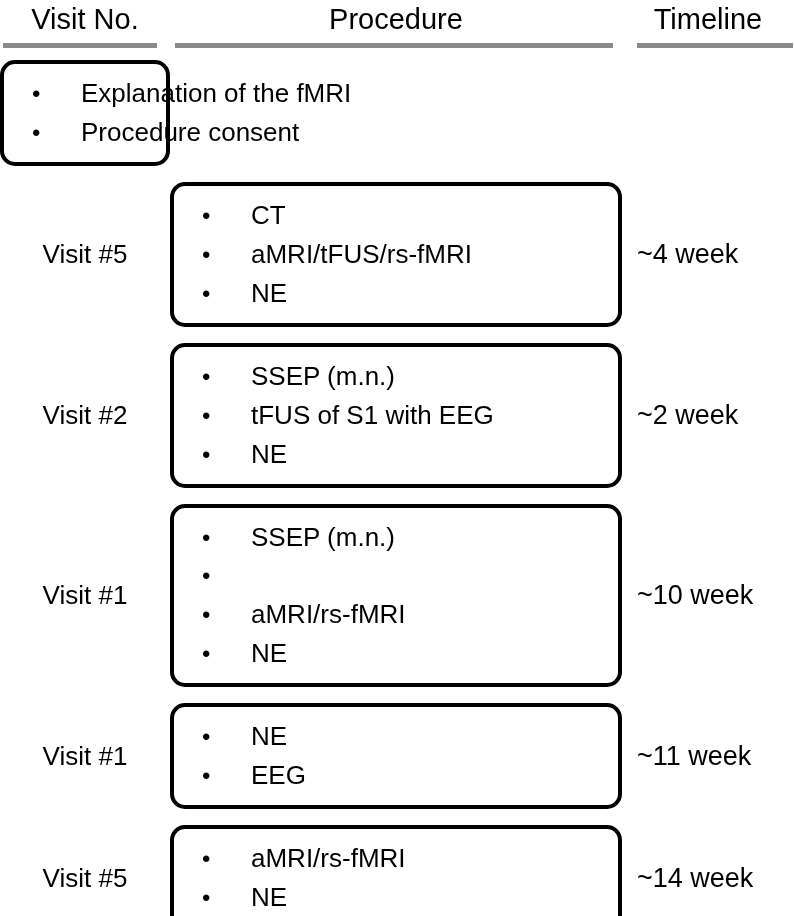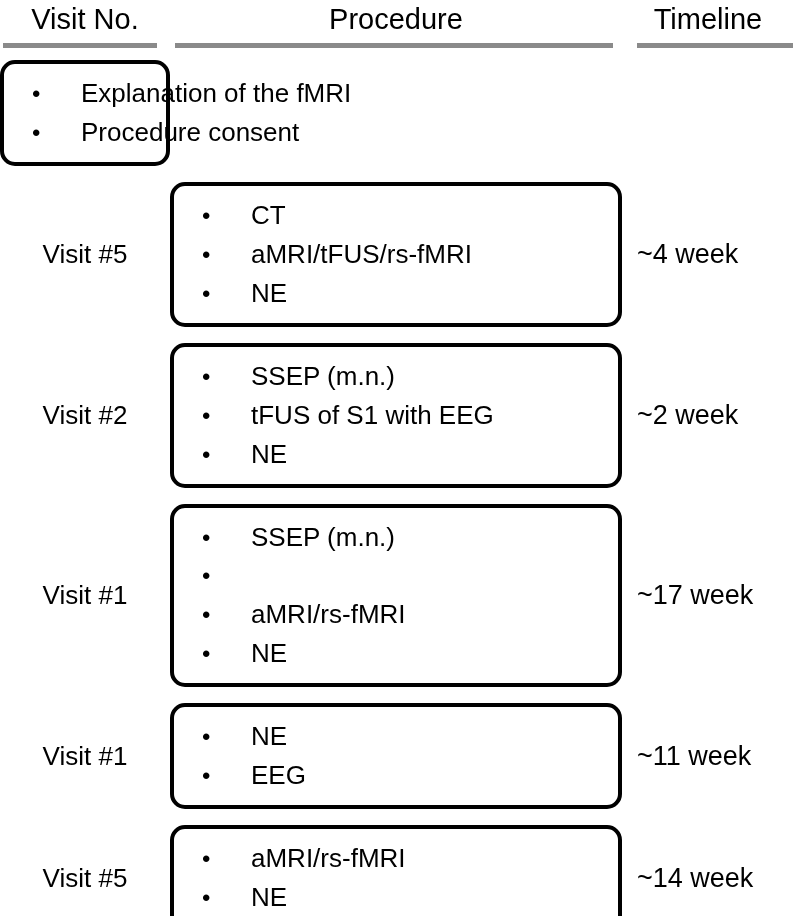--- a/index.html
+++ b/index.html
@@ -164,21 +164,21 @@
         <li class="proc-item">
             <span class="bullet">•</span>
             <span>aMRI/rs-fMRI</span>
           </li>
         <li class="proc-item">
             <span class="bullet">•</span>
             <span>NE</span>
           </li>
       </ul>
     </div>
-    <div class="timeline-cell">~17 week</div>
+    <div class="timeline-cell">~10 week</div>
   </div>
 
   <div class="grid-row visit-row">
     <div class="visit-cell">Visit #1</div>
     <div class="proc-box">
       <ul class="proc-list">
         <li class="proc-item">
             <span class="bullet">•</span>
             <span>NE</span>
           </li>

